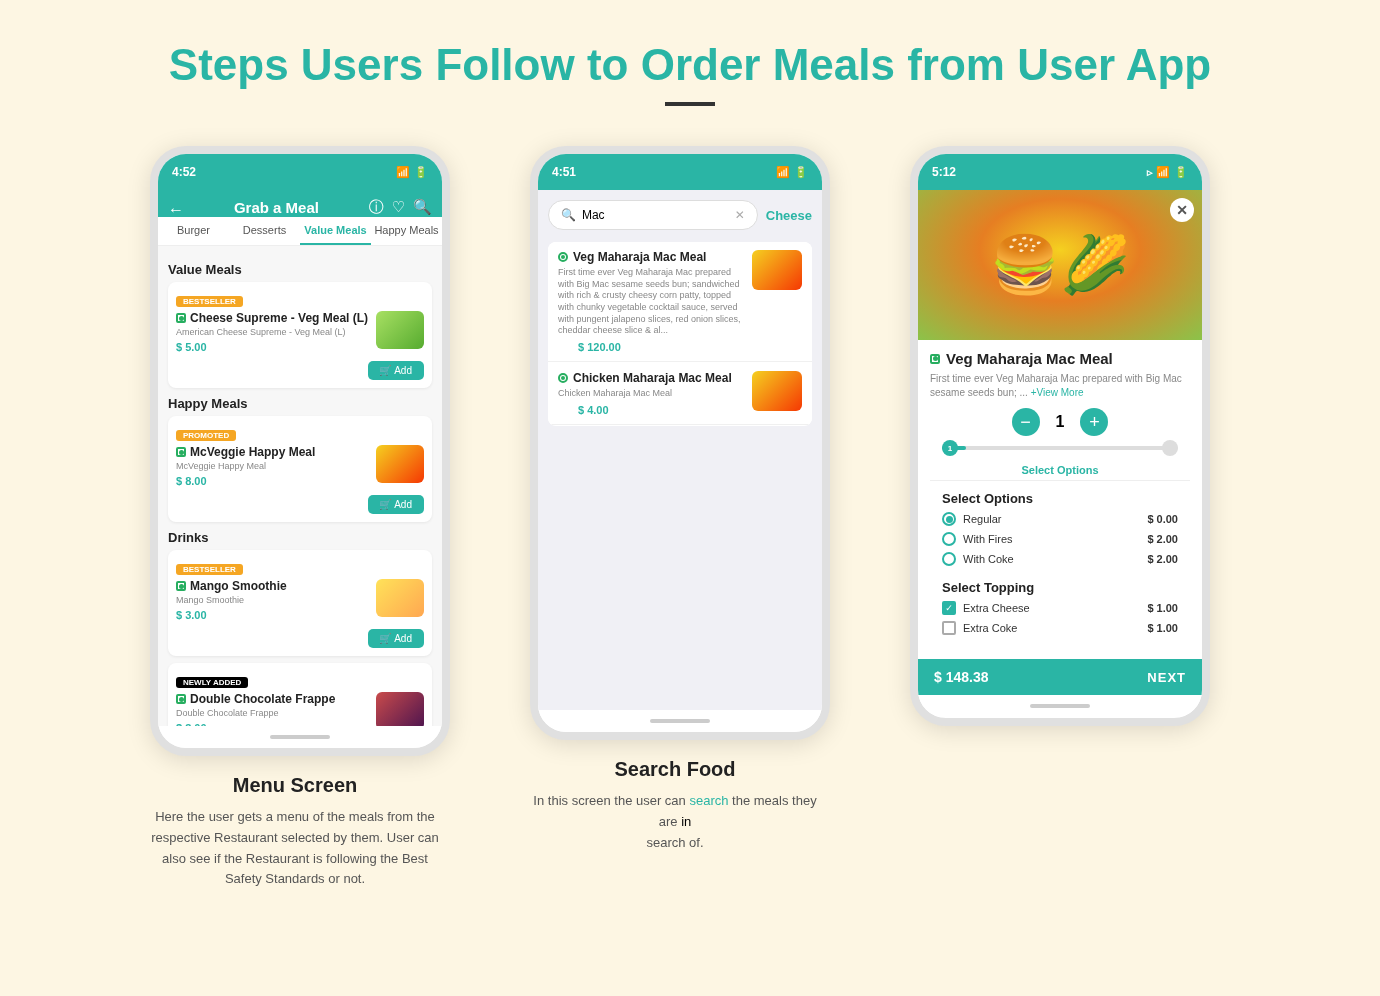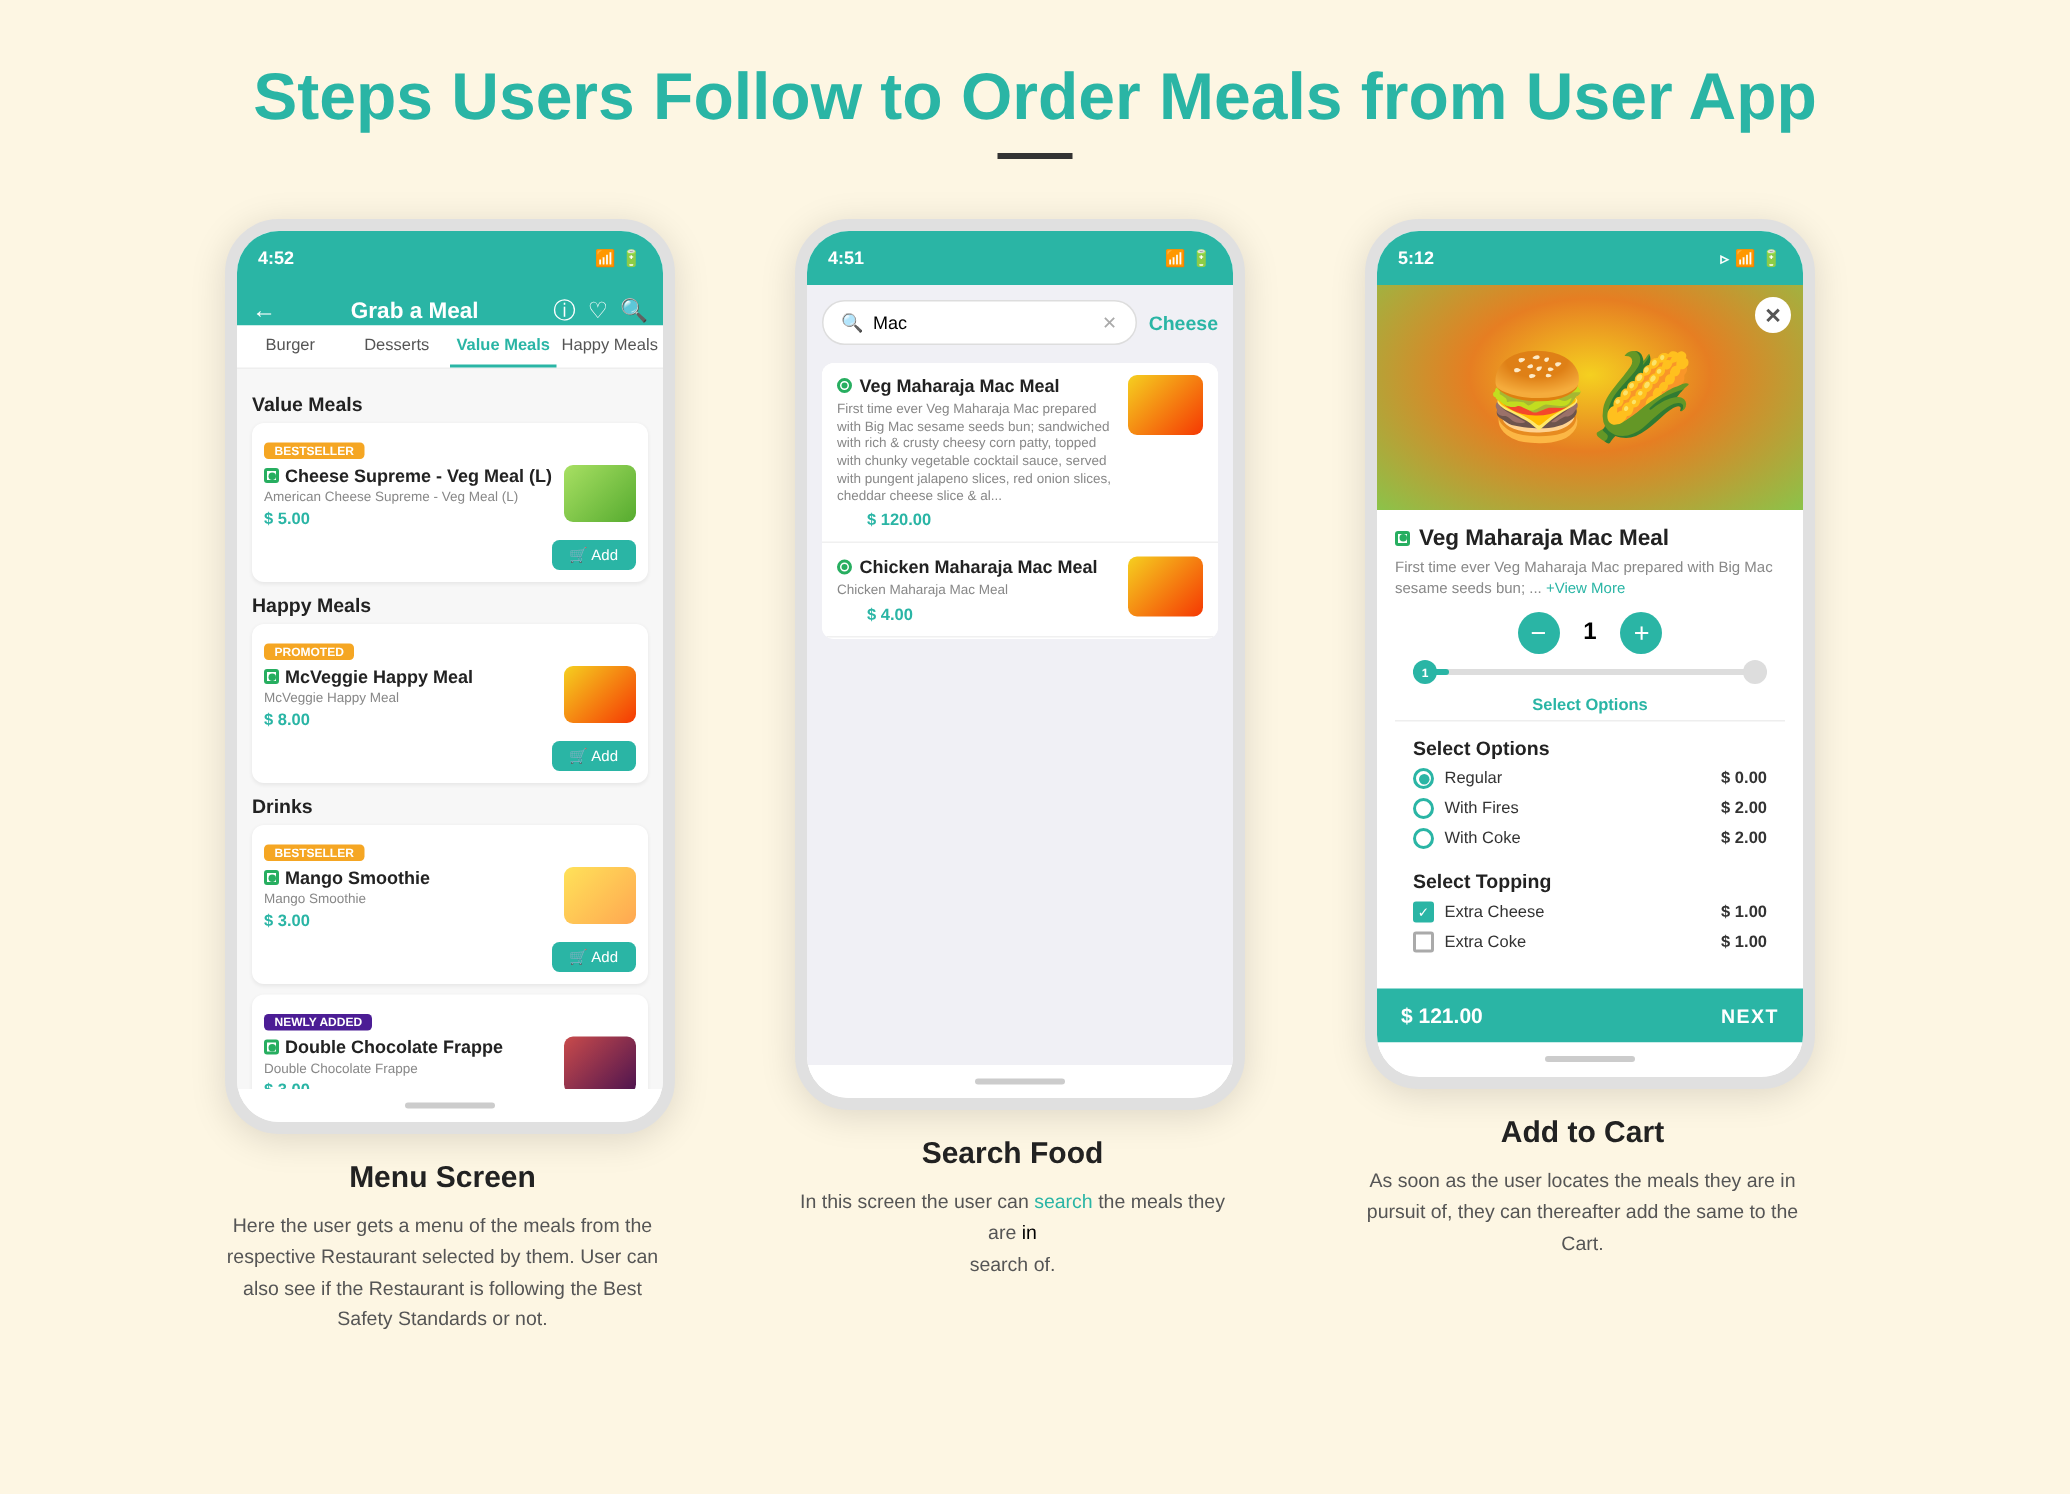--- a/index.html
+++ b/index.html
@@ -125,21 +125,21 @@
       display: inline-block;
       padding: 1px 7px;
       border-radius: 3px;
       font-size: 8px;
       font-weight: bold;
       text-transform: uppercase;
       margin-bottom: 4px;
     }
     .badge-bestseller { background: #f5a623; color: white; }
     .badge-promoted { background: #f5a623; color: white; }
-    .badge-new { background: #4c1d95; color: white; }
+    .badge-new { background: #000000; color: white; }
     .menu-item-row {
       display: flex;
       align-items: flex-start;
       justify-content: space-between;
     }
     .menu-item-info { flex: 1; }
     .menu-item-name {
       font-size: 12px;
       font-weight: bold;
       color: #222;
@@ -789,27 +789,23 @@
             <div class="option-left">
               <span class="checkbox-empty"></span>
               <span>Extra Coke</span>
             </div>
             <span class="option-price">$ 1.00</span>
           </div>
         </div>
       </div>
 
       <div class="cart-footer">
-        <span class="cart-total">$ 121.00</span>
+        <span class="cart-total">$ 148.38</span>
         <span class="cart-next">NEXT</span>
       </div>
 
       <div class="phone-bottom-bar">
         <div class="phone-home-indicator"></div>
       </div>
     </div>
-    <div class="screen-caption">
-      <div class="caption-title">Add to Cart</div>
-      <div class="caption-desc">As soon as the user locates the meals they are in pursuit of, they can thereafter add the same to the Cart.</div>
-    </div>
   </div>
 
 </div>
 
 </body></html>

